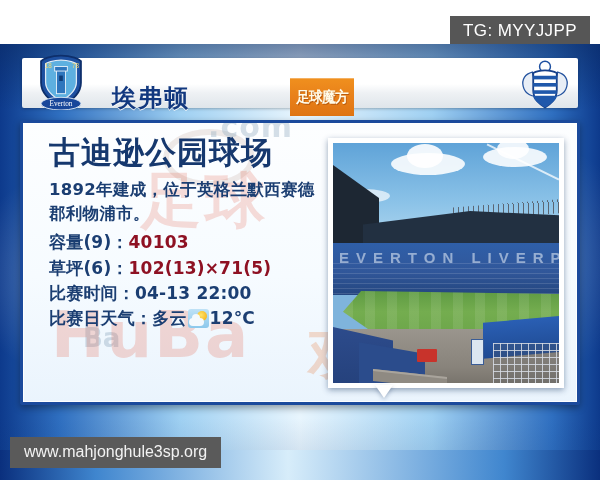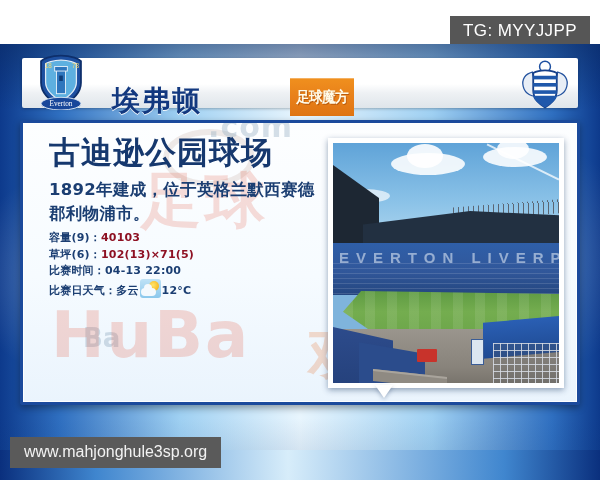--- a/index.html
+++ b/index.html
@@ -56,21 +56,21 @@
     background: linear-gradient(to bottom, #ffffff 0%, #ffffff 52%, #eef1f4 70%, #dfe5ea 100%);
     border-radius: 2px;
     box-shadow: 0 1px 3px rgba(0,0,0,0.25);
     display: flex; align-items: center;
   }
   .crest { position: absolute; width: 58px; height: 58px; }
   .crest.left { left: 10px; top: -6px; }
   .crest.right { right: 4px; top: -4px; }
   .team-name {
     position: absolute;
-    font-size: 28px; font-weight: bold; color: #12387f;
+    font-size: 24px; font-weight: bold; color: #12387f;
     letter-spacing: 2px;
     font-family: Liberation Serif, serif;
     text-shadow: 0 1px 0 rgba(255,255,255,0.9);
   }
   .team-name.home { left: 90px; top: 24px; }
   .team-name.away { right: 72px; top: 24px; }
 
   .center-badge {
     position: absolute; left: 268px; top: 20px; width: 64px; height: 38px;
     background: linear-gradient(to bottom, #f0901e 0%, #e8801a 50%, #df7412 100%);
@@ -121,21 +121,21 @@
     margin-bottom: 7px;
     font-family: "DejaVu Sans", sans-serif;
   }
   .desc {
     font-size: 16.5px; color: #1b3e72; font-weight: bold;
     line-height: 1.45; letter-spacing: 0.3px;
     margin-bottom: 5px;
     font-family: "DejaVu Sans", sans-serif;
   }
   .stat-row {
-    font-size: 11px; color: #1b3e72; font-weight: bold;
+    font-size: 17px; color: #1b3e72; font-weight: bold;
     line-height: 1.48; letter-spacing: 0.2px; white-space: nowrap;
     font-family: "DejaVu Sans", sans-serif;
   }
   .stat-val { color: #8e1123; }
   .wx-icon {
     display: inline-block; width: 21px; height: 19px; vertical-align: -4px;
     margin: 0 1px; border-radius: 3px;
     background: linear-gradient(to bottom, #bfe2f6 0%, #8cc8ec 100%);
     position: relative; overflow: hidden;
   }

